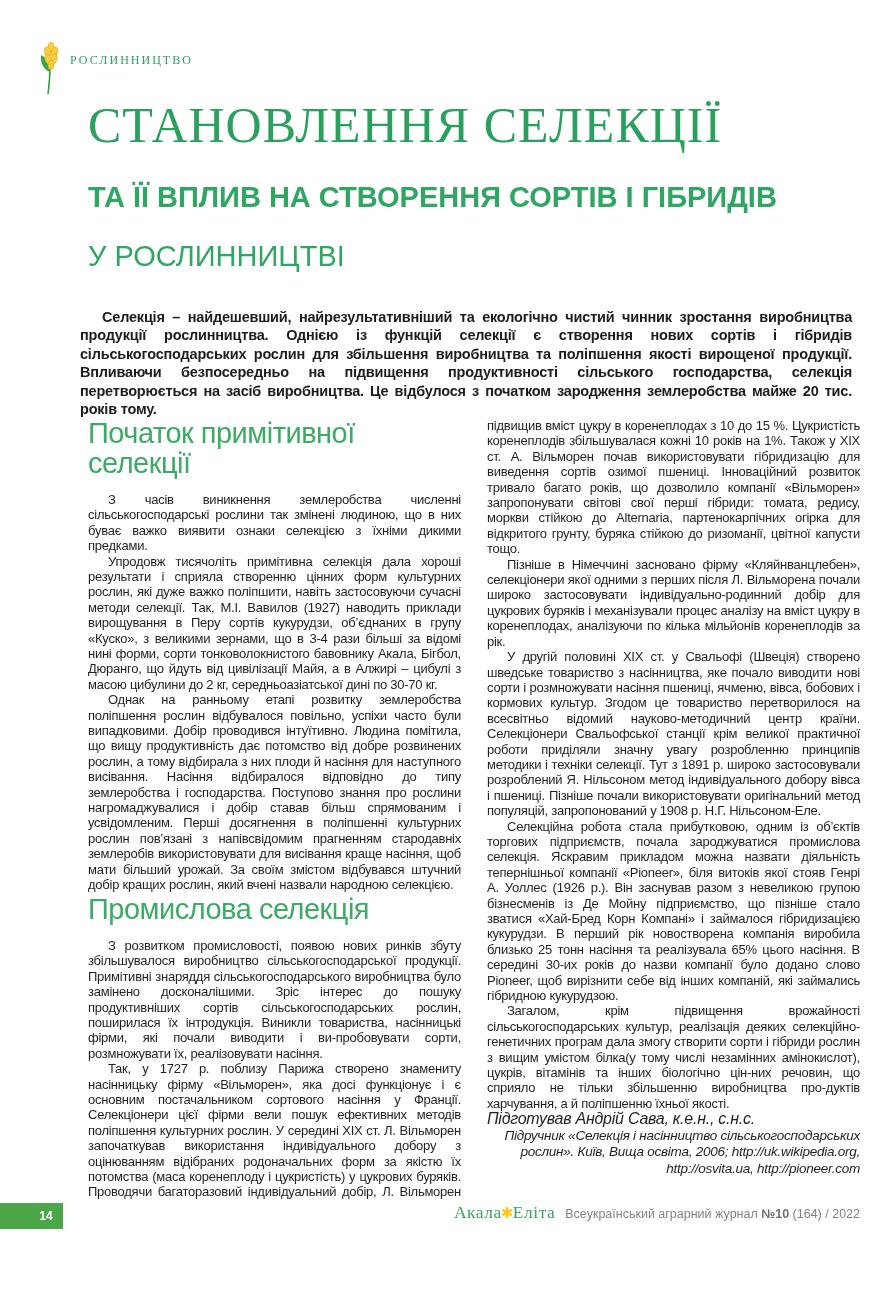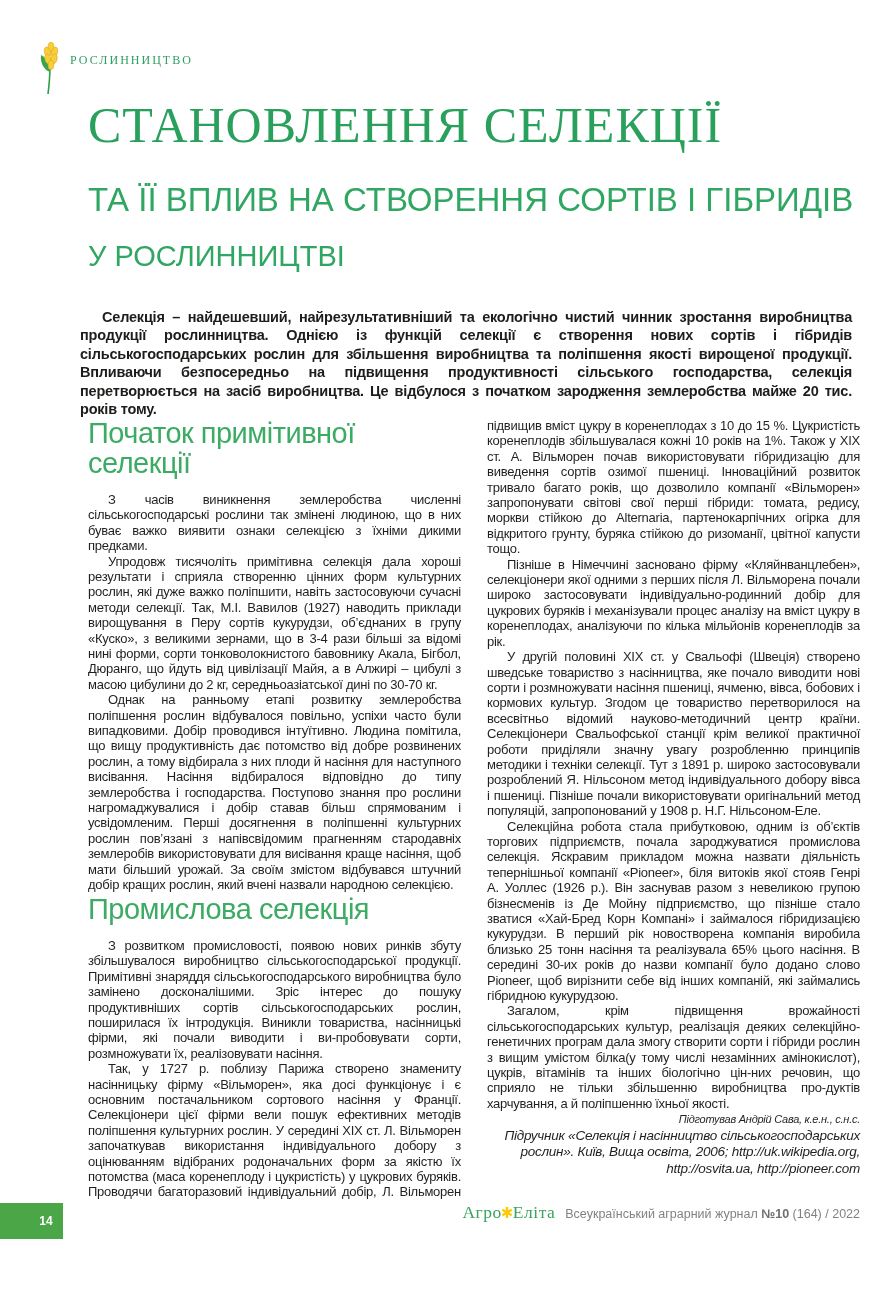--- a/index.html
+++ b/index.html
@@ -24,21 +24,21 @@
   }
   
   .title-main{
     position:absolute;left:88px;top:96px;width:790px;
     font-family:"Liberation Serif",serif;font-weight:normal;
     font-size:50px;letter-spacing:1px;color:#2aa05d;
     white-space:nowrap;
   }
   .title-sub1{
     position:absolute;left:88px;top:181px;width:790px;
-    font-size:33px;color:#2fa662;letter-spacing:0px;font-weight:normal;
+    font-size:29px;color:#2fa662;letter-spacing:0px;font-weight:bold;
     white-space:nowrap;
   }
   .title-sub2{
     position:absolute;left:88px;top:240px;width:790px;
     font-size:29px;color:#2fa662;font-weight:normal;
   }
   
   .lead{
     position:absolute;left:80px;top:293px;width:772px;
     font-weight:bold;font-size:14.5px;line-height:18.6px;
@@ -53,30 +53,30 @@
     text-align:justify;
   }
   .article h2{
     font-size:29px;font-weight:normal;color:#3cab63;
     margin:0 0 13px 0;line-height:1.05;letter-spacing:-0.5px;
     text-align:left;text-indent:0;
   }
   .article h2.second{margin-top:2px;}
   .article p{margin:0;text-indent:20px;}
   .byline{
-    margin-top:16px;text-align:right;font-style:italic;
-    font-size:11px;line-height:16.5px;text-indent:0 !important;
+    margin-top:16px;text-align:left;font-style:italic;
+    font-size:16px;line-height:16.5px;text-indent:0 !important;
   }
   .source{
     margin-top:8px;text-align:right;font-style:italic;
     font-size:13.5px;line-height:16.5px;text-indent:0 !important;
   }
   
   .page-num-chip{
-    position:absolute;left:0;top:1203px;width:63px;height:36px;
+    position:absolute;left:0;top:1203px;width:63px;height:26px;
     background:#4ba647;color:#ffffff;font-size:12px;font-weight:bold;
     display:flex;align-items:center;justify-content:center;
     padding-left:29px;box-sizing:border-box;
   }
   .footer-right{
     position:absolute;right:32px;top:1202px;
     display:flex;align-items:baseline;gap:10px;white-space:nowrap;
   }
   .footer-logo{
     font-family:"Liberation Serif",serif;
@@ -134,21 +134,21 @@
     <p class="byline">Підготував Андрій Сава, к.е.н., с.н.с.</p>
     <p class="source">Підручник «Селекція і насінництво сільськогосподарських рослин». Київ, Вища освіта, 2006; http://uk.wikipedia.org, http://osvita.ua, http://pioneer.com</p>
   </div>
 
   <div class="page-num-chip">
     <span>14</span>
   </div>
 
   <div class="footer-right">
     <span class="footer-logo">
-      <span>Агро</span>
+      <span>Акала</span>
       <span class="star">✱</span>
       <span>Еліта</span>
     </span>
     <span class="footer-journal">
       <span>Всеукраїнський аграрний журнал</span>
       <b>№10</b>
       <span>(164) / 2022</span>
     </span>
   </div>
 

